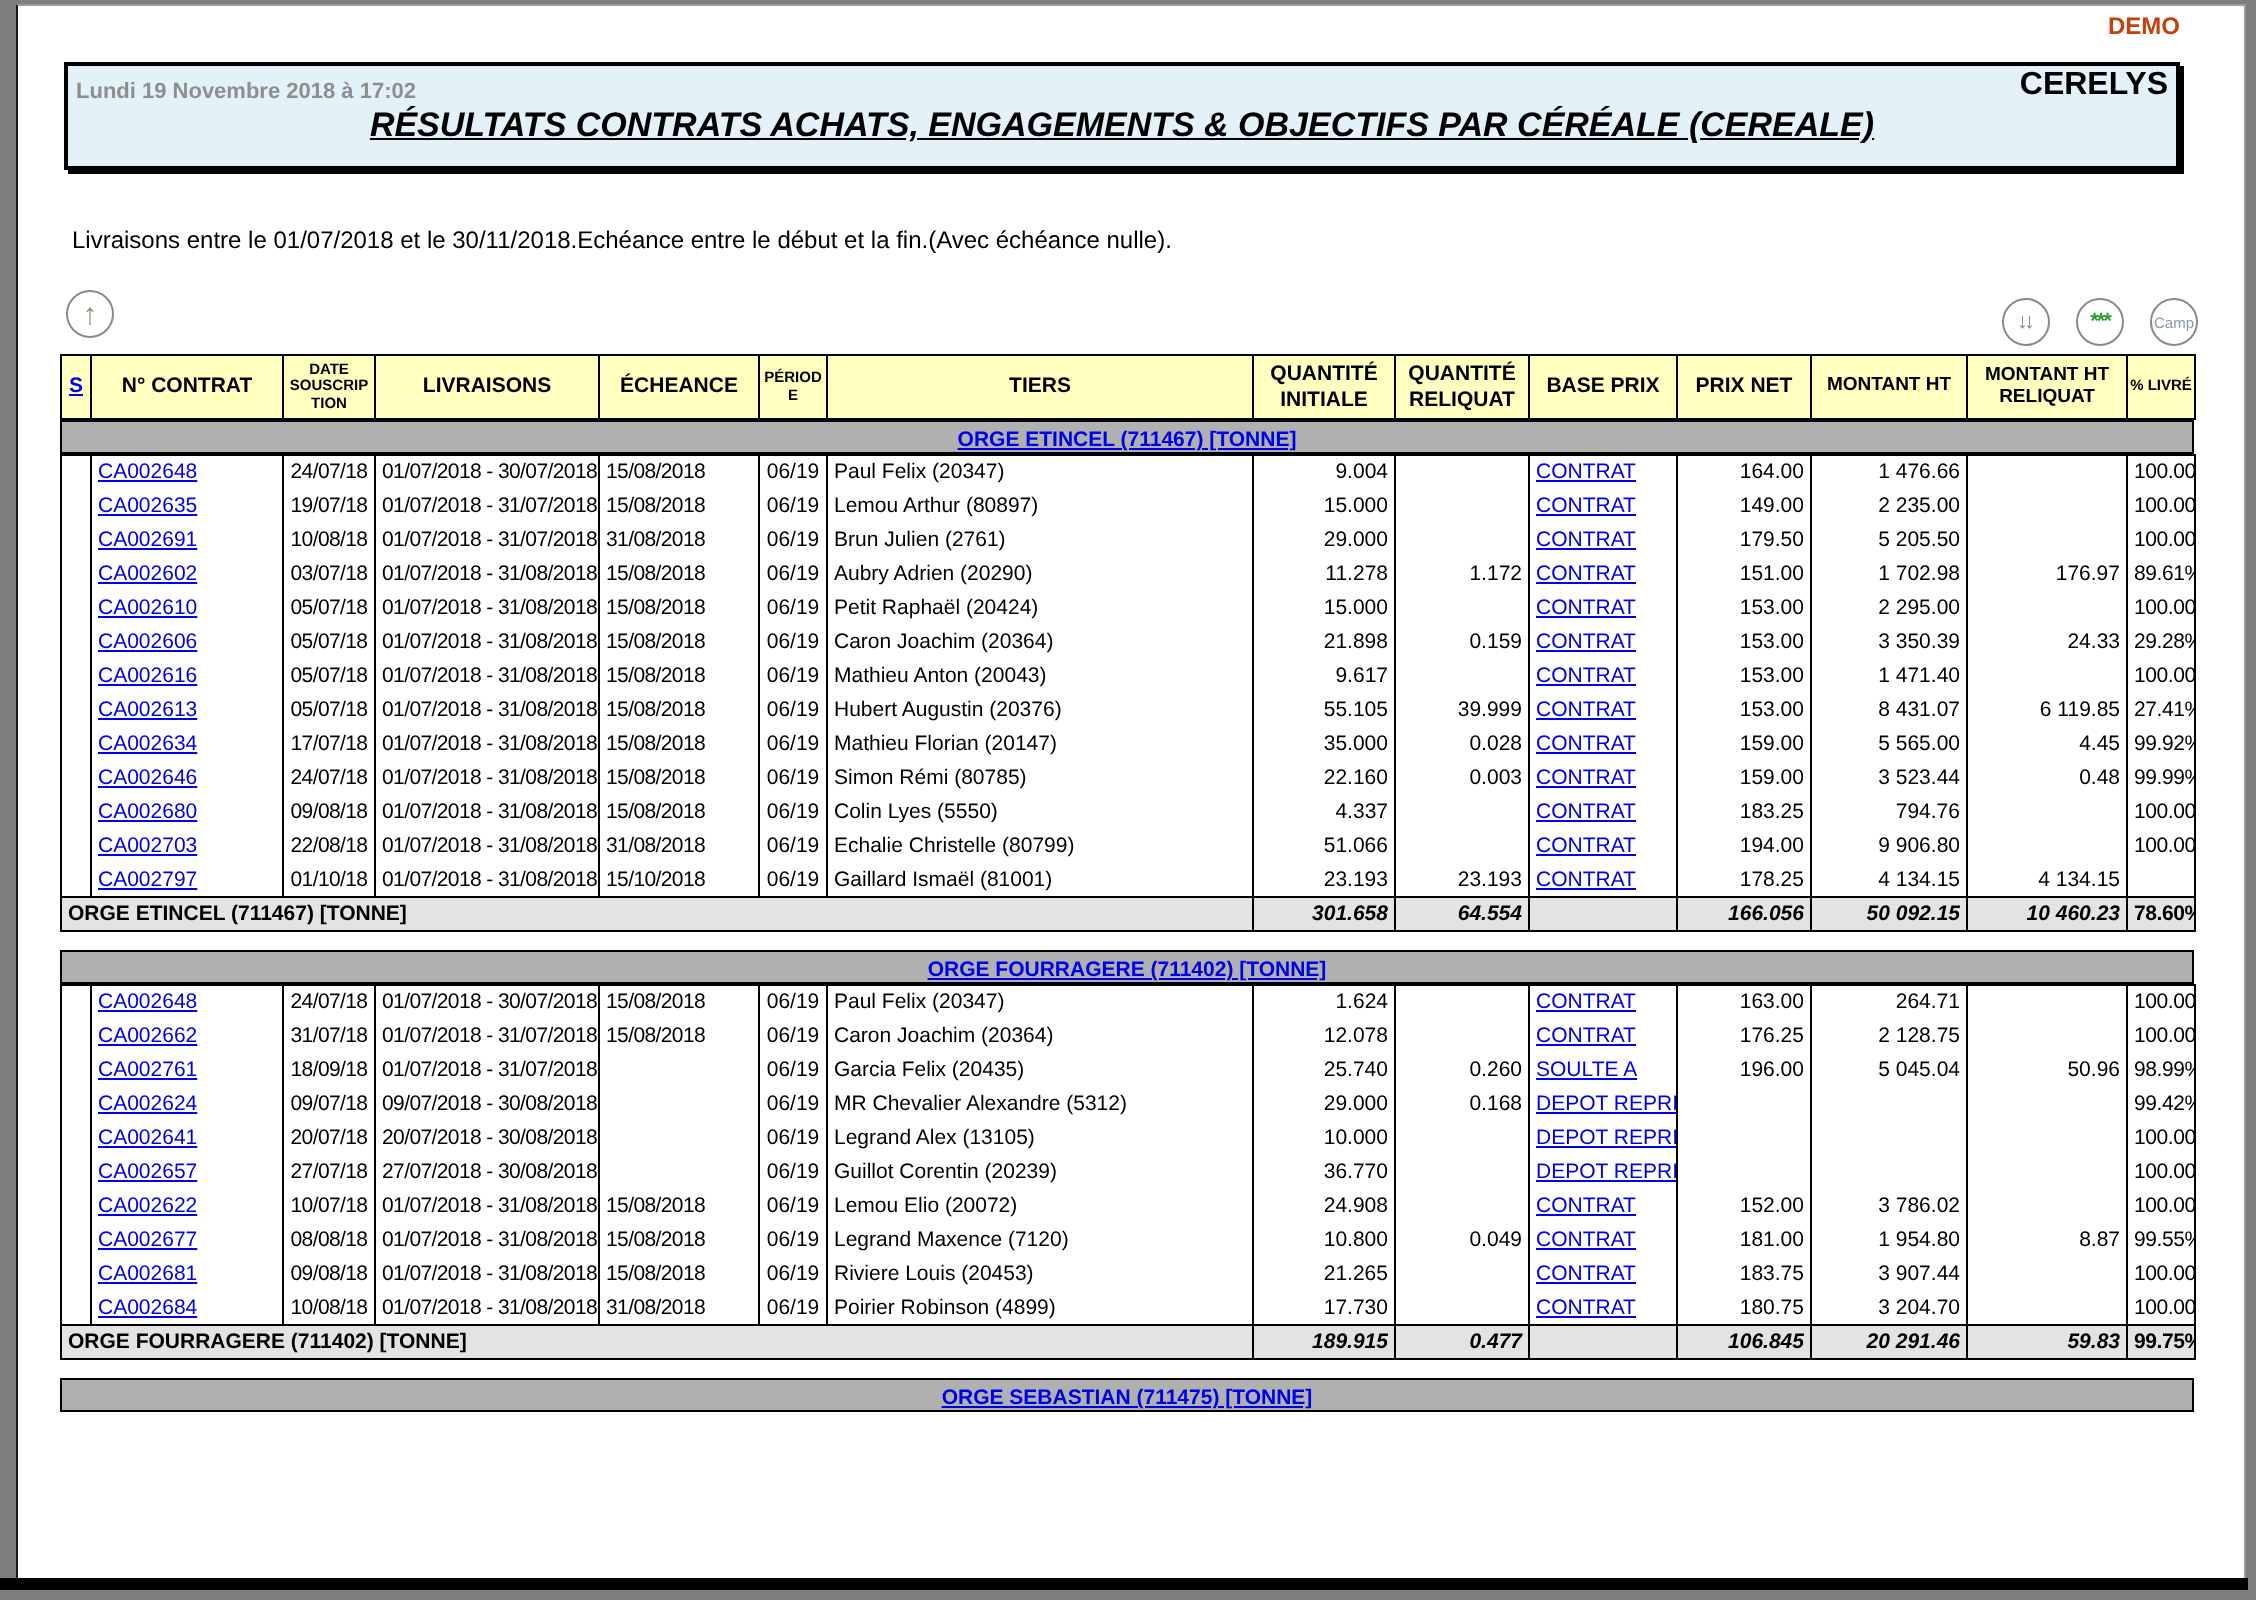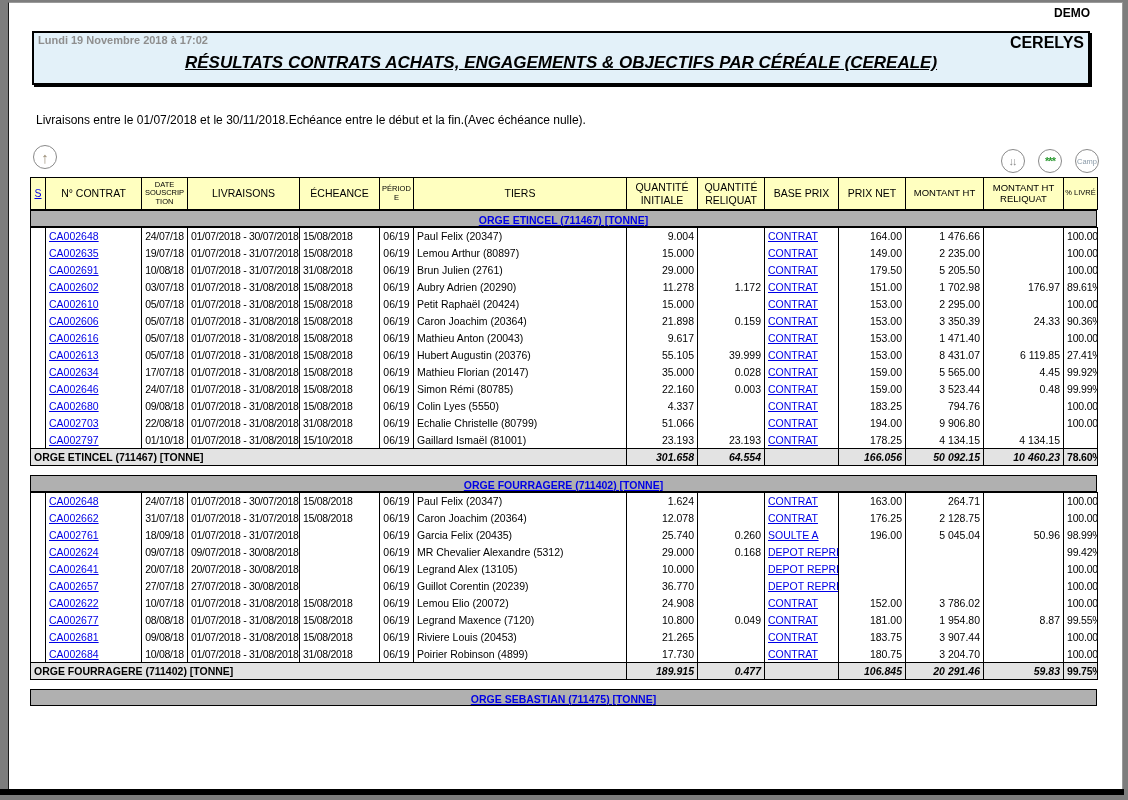--- a/index.html
+++ b/index.html
@@ -1,40 +1,40 @@
 <!DOCTYPE html>
 <html><head>
 <meta charset="utf-8">
 <style>
   *{margin:0;padding:0;box-sizing:border-box;}
   html,body{width:1128px;height:800px;}
   body{background:#7d7d7d;position:relative;overflow:hidden;font-family:"Liberation Sans",sans-serif;}
   .page{position:absolute;left:8px;top:2px;width:1115px;height:787px;background:#fff;
         border-left:1px solid #1a1a1a;border-top:1px solid #9a9a9a;border-right:1px solid #9a9a9a;}
   .bottom-bar{position:absolute;left:0;top:789px;width:1124px;height:6px;background:#000;}
-  .demo{position:absolute;top:3px;right:32px;color:#000000;font-weight:bold;font-size:12px;}
+  .demo{position:absolute;top:3px;right:32px;color:#c2410c;font-weight:bold;font-size:12px;}
   .header-box{position:absolute;left:23px;top:28px;width:1058px;height:54px;background:#e3f1f9;
               border:2px solid #000;box-shadow:2px 2px 0 #000;padding:1px 4px;}
-  .header-top{display:flex;justify-content:space-between;align-items:flex-start;}
+  .header-top{display:flex;justify-content:space-between;align-items:flex-end;}
   .header-date{color:#8e8e8e;font-weight:bold;font-size:11px;}
   .header-company{color:#000;font-weight:bold;font-size:16px;}
   .header-title{text-align:center;font-weight:bold;font-size:17px;text-decoration:underline;margin-top:1px;font-style:italic;}
   .desc{position:absolute;left:27px;font-size:12px;color:#000;}
   .desc1{top:90px;} .desc2{top:110px;}
   .icon-circle{width:24px;height:24px;border:1px solid #8a8a8a;border-radius:50%;color:#8a8a8a;
                display:flex;align-items:center;justify-content:center;background:#fff;cursor:pointer;overflow:hidden;}
   .icon-top{position:absolute;left:24px;top:142px;font-size:15px;font-weight:bold;color:#9a8d76;}
   .toolbar-right{position:absolute;top:146px;left:992px;display:flex;gap:13px;}
   .icon-downdown{font-size:11px;font-weight:bold;letter-spacing:-2px;padding-right:2px;}
   .icon-stars{color:#2f9b35;font-size:11px;font-weight:bold;letter-spacing:-1px;line-height:8px;}
   .icon-camp{font-size:7.5px;color:#8a9aa8;}
   .report{position:absolute;left:21px;top:174px;width:1067px;}
   table.grid{border-collapse:collapse;table-layout:fixed;width:1067px;}
   table.grid.rows{border:1px solid #000;}
-  .grid th{background:#ffffc0;border:1px solid #000;font-weight:normal;vertical-align:middle;
+  .grid th{background:#ffffc0;border:1px solid #000;font-weight:bold;vertical-align:middle;
            text-align:center;height:32px;padding:0 1px;line-height:1.15;}
   .h{font-size:10.5px;} .hsm{font-size:9.5px;} .hxs{font-size:7.5px;overflow-wrap:anywhere;}
   .grid td{border-left:1px solid #000;border-right:1px solid #000;font-size:10.5px;padding:0 3px;
            height:17px;line-height:16px;vertical-align:top;overflow:hidden;white-space:nowrap;}
   .lnk{color:#0000e6;text-decoration:underline;cursor:pointer;}
   .band{border:1px solid #000;background:#b0b0b0;height:17px;line-height:15px;text-align:center;}
   .band.gap{margin-top:9px;}
   .band .lnk{font-weight:bold;font-size:10.5px;}
   tr.total td{background:#e3e3e3;border-top:1px solid #000;border-bottom:1px solid #000;font-weight:bold;}
   tr.total td.tnum{font-style:italic;margin-left:13px;}
@@ -212,21 +212,21 @@
             <td class="datecell">01/07/2018 - 31/08/2018</td>
             <td class="datecell">15/08/2018</td>
             <td class="ac">06/19</td>
             <td class="">Caron Joachim (20364)</td>
             <td class="ar">21.898</td>
             <td class="ar">0.159</td>
             <td class="wrap"><span class="lnk">CONTRAT</span></td>
             <td class="ar">153.00</td>
             <td class="ar">3 350.39</td>
             <td class="ar">24.33</td>
-            <td class="pct">90.36%</td>
+            <td class="pct">29.28%</td>
           </tr>
           <tr>
             <td class="ac"></td>
             <td class=""><span class="lnk">CA002616</span></td>
             <td class="datecell ac">05/07/18</td>
             <td class="datecell">01/07/2018 - 31/08/2018</td>
             <td class="datecell">15/08/2018</td>
             <td class="ac">06/19</td>
             <td class="">Mathieu Anton (20043)</td>
             <td class="ar">9.617</td>

